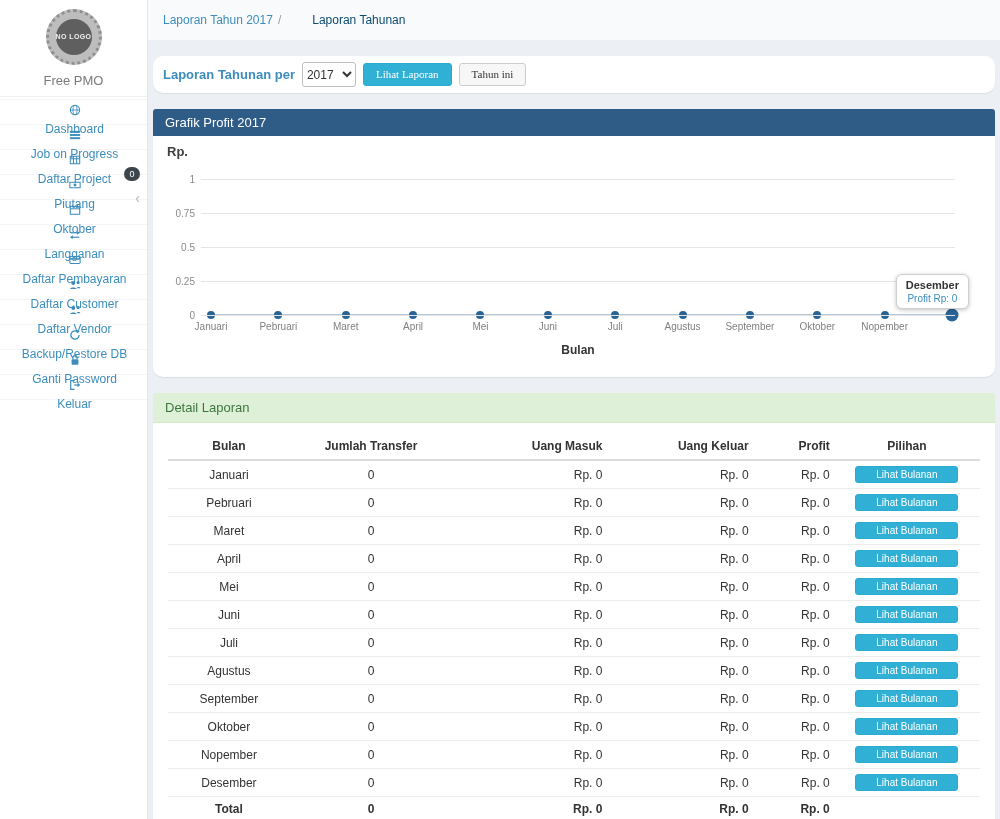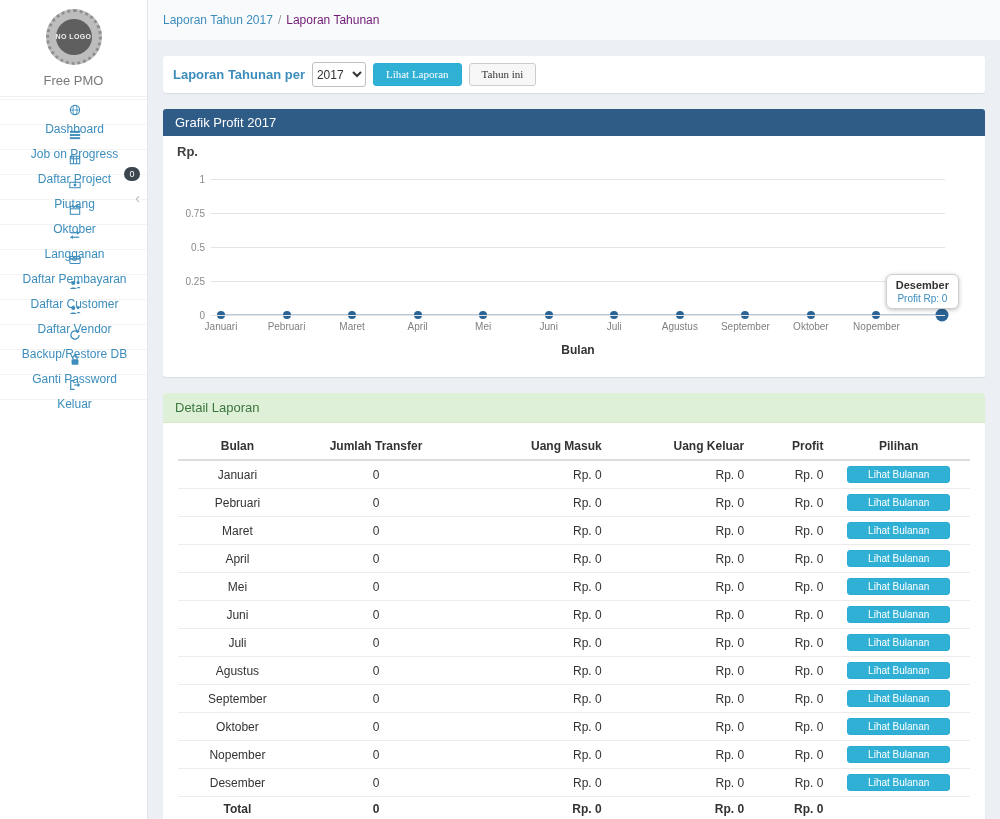--- a/index.html
+++ b/index.html
@@ -19,23 +19,23 @@
   .mi-icon svg{width:12px;height:12px;display:block;}
   .mi-label{white-space:nowrap;}
   .mi-badge{margin-left:auto;background:var(--badge-dark,#3d464d);color:#fff;font-size:9px;min-width:14px;height:14px;line-height:14px;border-radius:8px;text-align:center;padding:0 1px;}
   .mi-chevron{margin-left:auto;color:#b5b5b5;font-size:14px;line-height:12px;}
 
   
   .main{flex:1;background:#ecf0f5;overflow:hidden;}
   .breadcrumb-bar{background:#f9fafc;padding:13px 15px;font-size:12px;margin-bottom:16px;}
   .bc-link{color:var(--link-blue,#3c8dbc);text-decoration:none;cursor:pointer;}
   .bc-sep{color:#9a9a9a;margin:0 5px;}
-  .bc-cur{color:#701a75;}
-
-  .panel{background:#fff;margin:0 15px 16px;border-radius:3px;box-shadow:0 1px 1px rgba(0,0,0,.08);}
+  .bc-cur{color:#0c4a6e;margin-left:26px;}
+
+  .panel{background:#fff;margin:0 5px 16px;border-radius:10px;box-shadow:0 1px 1px rgba(0,0,0,.08);}
 
   
   .filter-panel{padding:6px 10px;display:flex;align-items:center;gap:7px;}
   .filter-label{color:var(--link-blue,#3c8dbc);font-weight:bold;font-size:13px;}
   .year-select{height:25px;width:54px;font-size:12px;border:1px solid #bfbfbf;border-radius:3px;background:#fff;color:#333;font-family:"Liberation Sans",sans-serif;}
   .btn{font-size:11px;padding:4px 12px;border-radius:3px;cursor:pointer;font-family:Liberation Serif, serif;line-height:1.2;}
   .btn-info{background:var(--button-teal,#31b0d5);color:#fff;border:1px solid #2aabd2;}
   .btn-default{background:#f7f7f7;color:#333;border:1px solid #ccc;}
 
   

